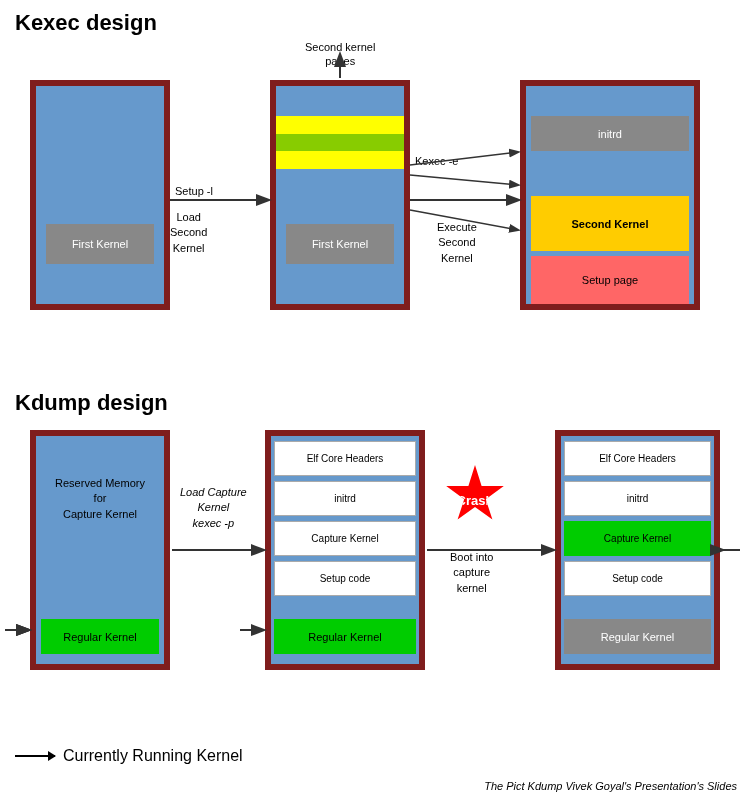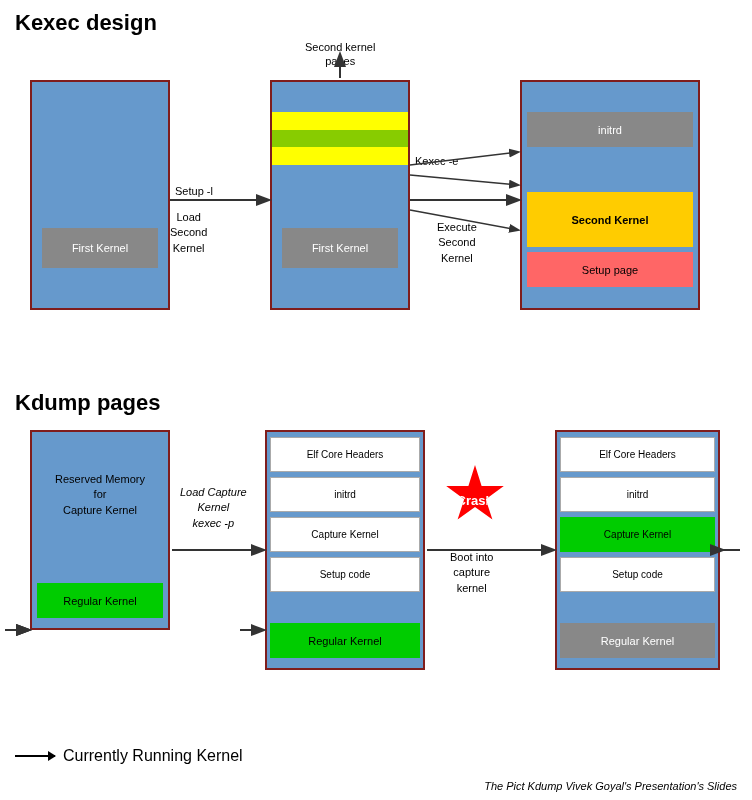--- a/index.html
+++ b/index.html
@@ -28,21 +28,21 @@
 
     
     #kdump-section {
       position: relative;
       height: 310px;
       width: 100%;
     }
 
     .block-blue {
       background-color: #6699cc;
-      border: 2px solid #7f1d1d;
+      border: 6px solid #7f1d1d;
       position: absolute;
     }
 
     
     #k1-box {
       left: 30px; top: 80px;
       width: 140px; height: 230px;
     }
     #k1-first-kernel {
       position: absolute;
@@ -94,21 +94,21 @@
     }
     #k3-second-kernel {
       position: absolute;
       top: 110px; left: 5px; right: 5px; height: 55px;
       background: #ffcc00;
       display: flex; align-items: center; justify-content: center;
       font-size: 11px; font-weight: bold;
     }
     #k3-setup-page {
       position: absolute;
-      top: 170px; left: 5px; right: 5px; height: 35px;
+      top: 170px; left: 5px; right: 5px; height: 48px;
       background: #ff6666;
       display: flex; align-items: center; justify-content: center;
       font-size: 11px;
     }
 
     
     .arrow-label {
       position: absolute;
       font-size: 11px;
       text-align: center;
@@ -118,21 +118,21 @@
     .svg-overlay {
       position: absolute;
       top: 0; left: 0;
       width: 100%; height: 100%;
       pointer-events: none;
     }
 
     
     #d1-box {
       left: 30px; top: 50px;
-      width: 140px; height: 200px;
+      width: 140px; height: 240px;
     }
     #d1-reserved-text {
       position: absolute;
       top: 40px; left: 5px; right: 5px;
       text-align: center; font-size: 11px;
       line-height: 1.4;
     }
     #d1-regular-kernel {
       position: absolute;
       bottom: 10px; left: 5px; right: 5px; height: 35px;
@@ -336,21 +336,21 @@
 
     <line x1="340" y1="78" x2="340" y2="55" stroke="#333" stroke-width="2" marker-end="url(#arrow)"></line>
 
     <line x1="410" y1="165" x2="518" y2="152" stroke="#333" stroke-width="1.5" marker-end="url(#arrow)"></line>
     <line x1="410" y1="175" x2="518" y2="185" stroke="#333" stroke-width="1.5" marker-end="url(#arrow)"></line>
     <line x1="410" y1="210" x2="518" y2="230" stroke="#333" stroke-width="1.5" marker-end="url(#arrow)"></line>
   </svg>
 </div>
 
 <div id="kdump-section" style="position:relative; top:0; margin-top: 0;">
-  <div class="diagram-title">Kdump pages</div>
+  <div class="diagram-title">Kdump design</div>
 
   <div class="block-blue" id="d1-box">
     <div id="d1-reserved-text">
       Reserved Memory<br>for<br>Capture Kernel
     </div>
     <div id="d1-regular-kernel">Regular Kernel</div>
   </div>
 
   <div class="arrow-label" style="left:180px; top:105px; line-height:1.4;font-style:italic;">
     Load Capture<br>Kernel<br>kexec -p

